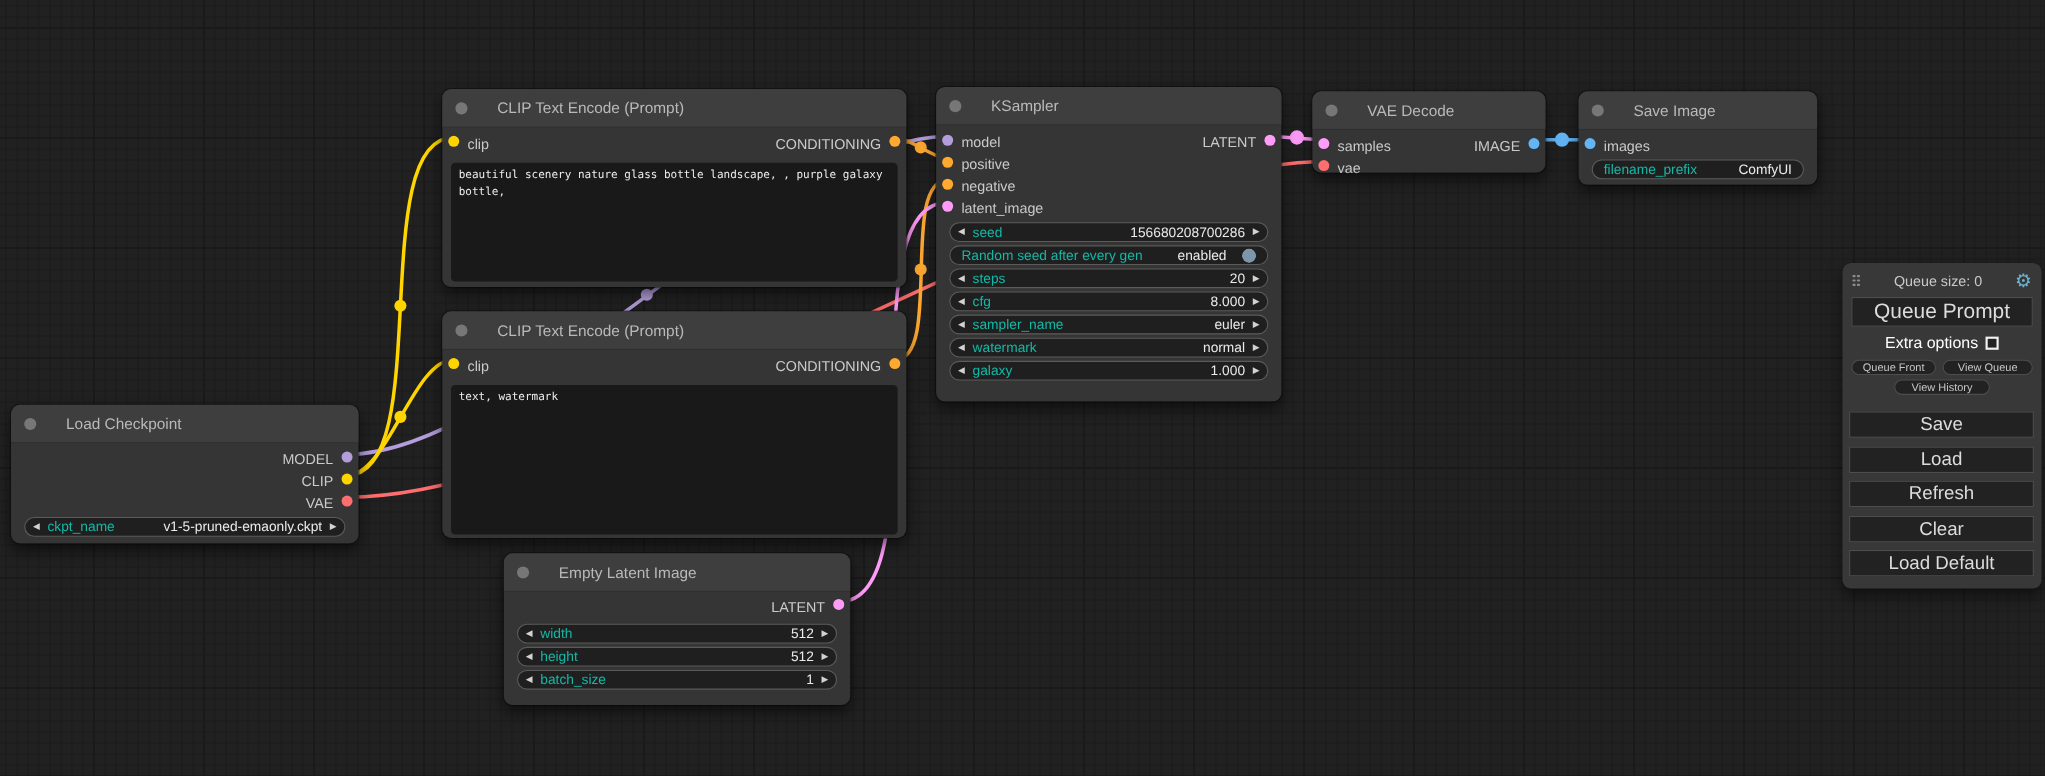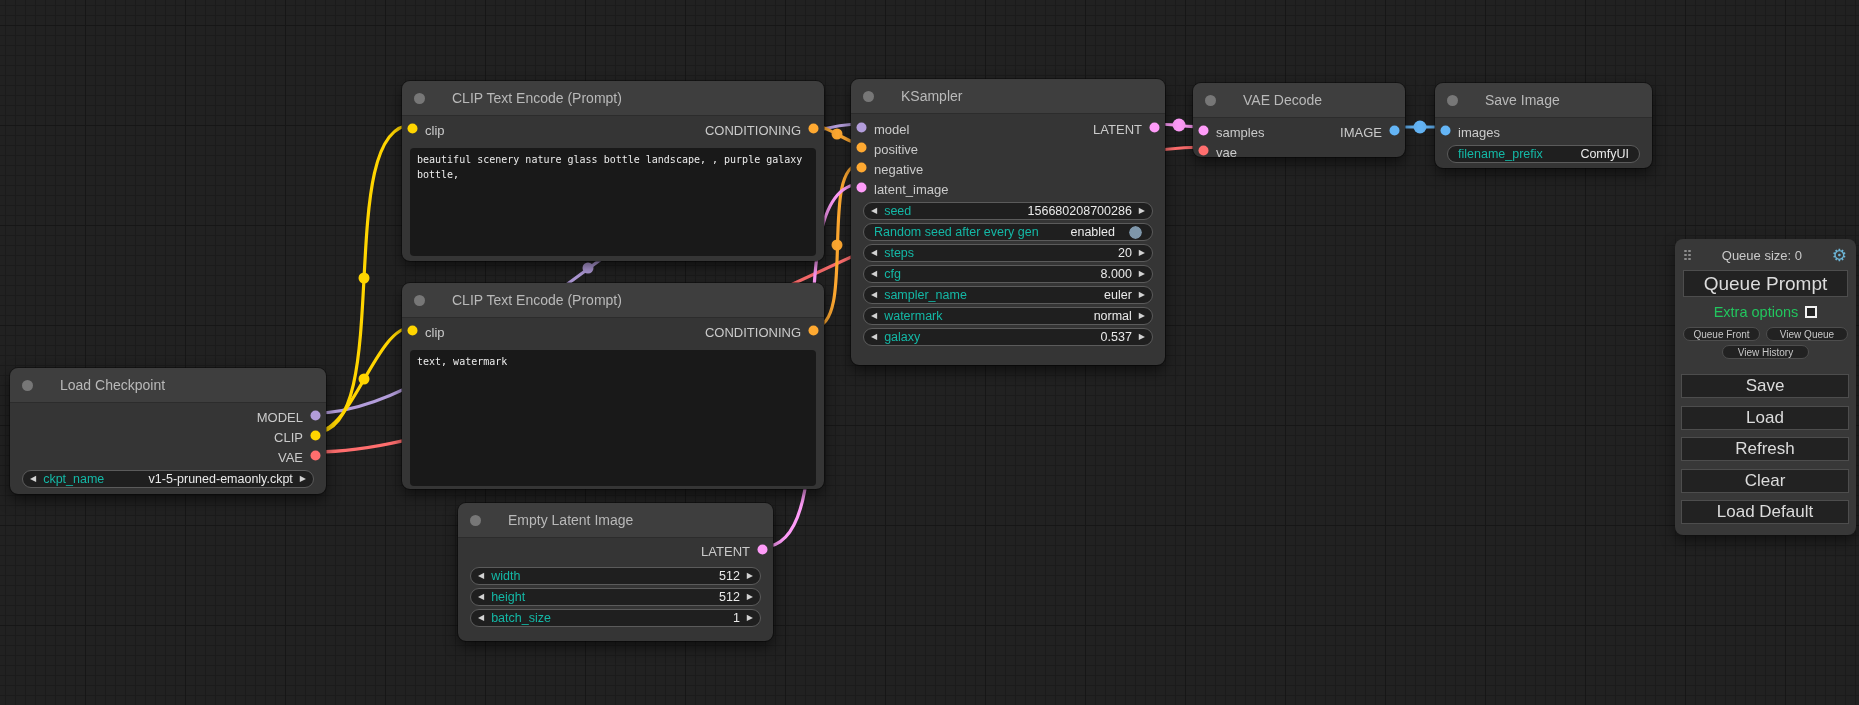--- a/index.html
+++ b/index.html
@@ -69,21 +69,21 @@
   .gear { color:#6cb5d6; font-size:17px; line-height:1; cursor:pointer; }
   .qbtn {
     position:absolute; background:#222; border:1px solid #4d4d4d; border-radius:0;
     color:#dcdcdc; display:flex; align-items:center; justify-content:center; cursor:pointer;
     font-family:"Liberation Sans", sans-serif;
   }
   .qbtn.main { left:8px; right:8px; top:31px; height:27px; font-size:19px; }
   .qbtn.big { left:6px; right:7px; height:24px; font-size:17px; }
   .qbtn.small { height:14px; font-size:10px; border-radius:7px; color:#c7c7c7; }
   .extra { position:absolute; left:0; right:0; top:64px; height:17px; display:flex; align-items:center; justify-content:center; gap:7px; }
-  .extra .xlabel { color:#22c55e; font-size:14.5px; }
+  .extra .xlabel { color:#ffffff; font-size:14.5px; }
   .checkbox { width:12px; height:12px; border:2px solid #f2f2f2; background:#222; cursor:pointer; }
 </style>
 </head>
 <body>
 
 <div class="canvas">
 
   <svg class="wires" width="1859" height="705">
     <path d="M 316 413 C 470 413, 707 124, 861 124" stroke="#B39DDB"></path>
     <circle cx="588" cy="268" r="5.5" fill="#B39DDB"></circle>
@@ -266,21 +266,21 @@
     </div>
     <div class="widget">
       <span class="arrow">◀</span>
       <span class="wname">watermark</span>
       <span class="wval">normal</span>
       <span class="arrow">▶</span>
     </div>
     <div class="widget">
       <span class="arrow">◀</span>
       <span class="wname">galaxy</span>
-      <span class="wval">0.537</span>
+      <span class="wval">1.000</span>
       <span class="arrow">▶</span>
     </div>
   </div>
 
   <div class="node" style="left:458px; top:503px; width:315px; height:138px;">
     <div class="node-title">
       <span class="tdot"></span>
       <span>Empty Latent Image</span>
     </div>
     <div class="srow h26 out">

